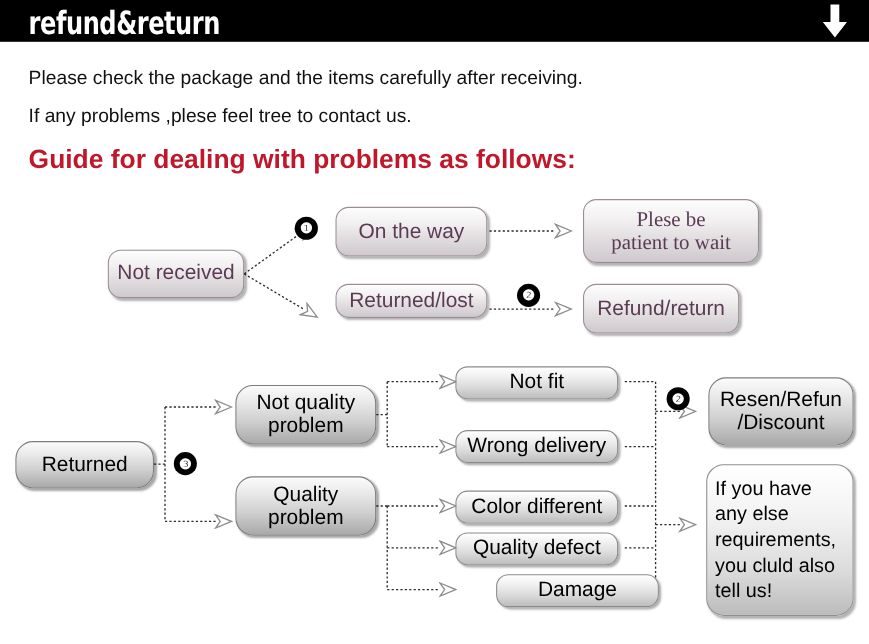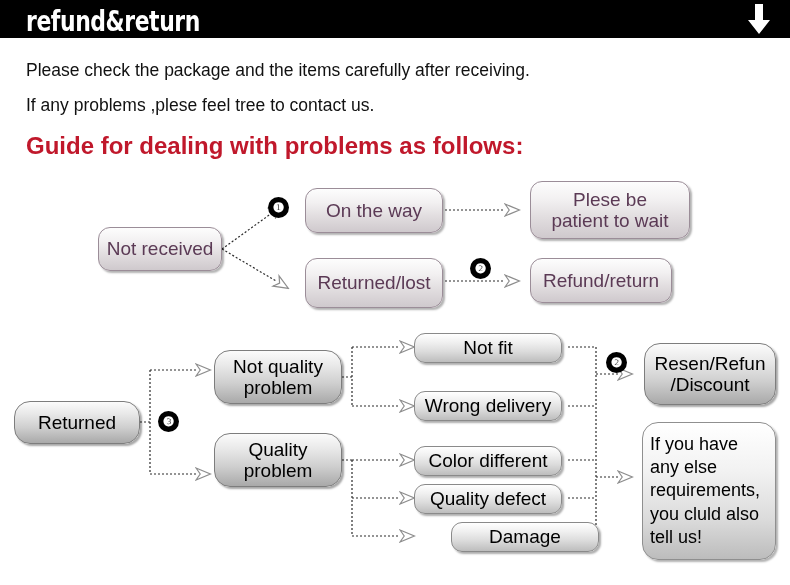--- a/index.html
+++ b/index.html
@@ -216,23 +216,23 @@
   <g stroke="#2b2b2b" stroke-width="1.2" stroke-dasharray="2,2" fill="none" marker-end="url(#hollow-arrow)">
     <path d="M596,374 L618,374"></path>
     <path d="M596,477 L618,477"></path>
   </g>
 </svg>
 
 <div class="node purple" style="left:98px; top:227px; width:124px; height:44px;">Not received</div>
 
 <div class="node purple" style="left:305px; top:188px; width:138px; height:45px;">On the way</div>
 
-<div class="node purple" style="left:305px; top:258px; width:138px; height:50px;text-align:right;">Returned/lost</div>
-
-<div class="node purple" style="left:530px; top:181px; width:160px; height:58px;">Plese be
+<div class="node purple" style="left:305px; top:258px; width:138px; height:31px;text-align:right;">Returned/lost</div>
+
+<div class="node purple" style="left:530px; top:181px; width:160px; height:58px;font-family:Liberation Serif, serif;">Plese be
 patient to wait</div>
 
 <div class="node purple" style="left:530px; top:258px; width:142px; height:45px;">Refund/return</div>
 
 <div class="badge" style="left:268px; top:197px;">❶</div>
 <div class="badge" style="left:470px; top:258px;">❷</div>
 
 <div class="node grey" style="left:14px; top:401px; width:126px; height:43px;">Returned</div>
 
 <div class="badge" style="left:158px; top:411px;">❸</div>

